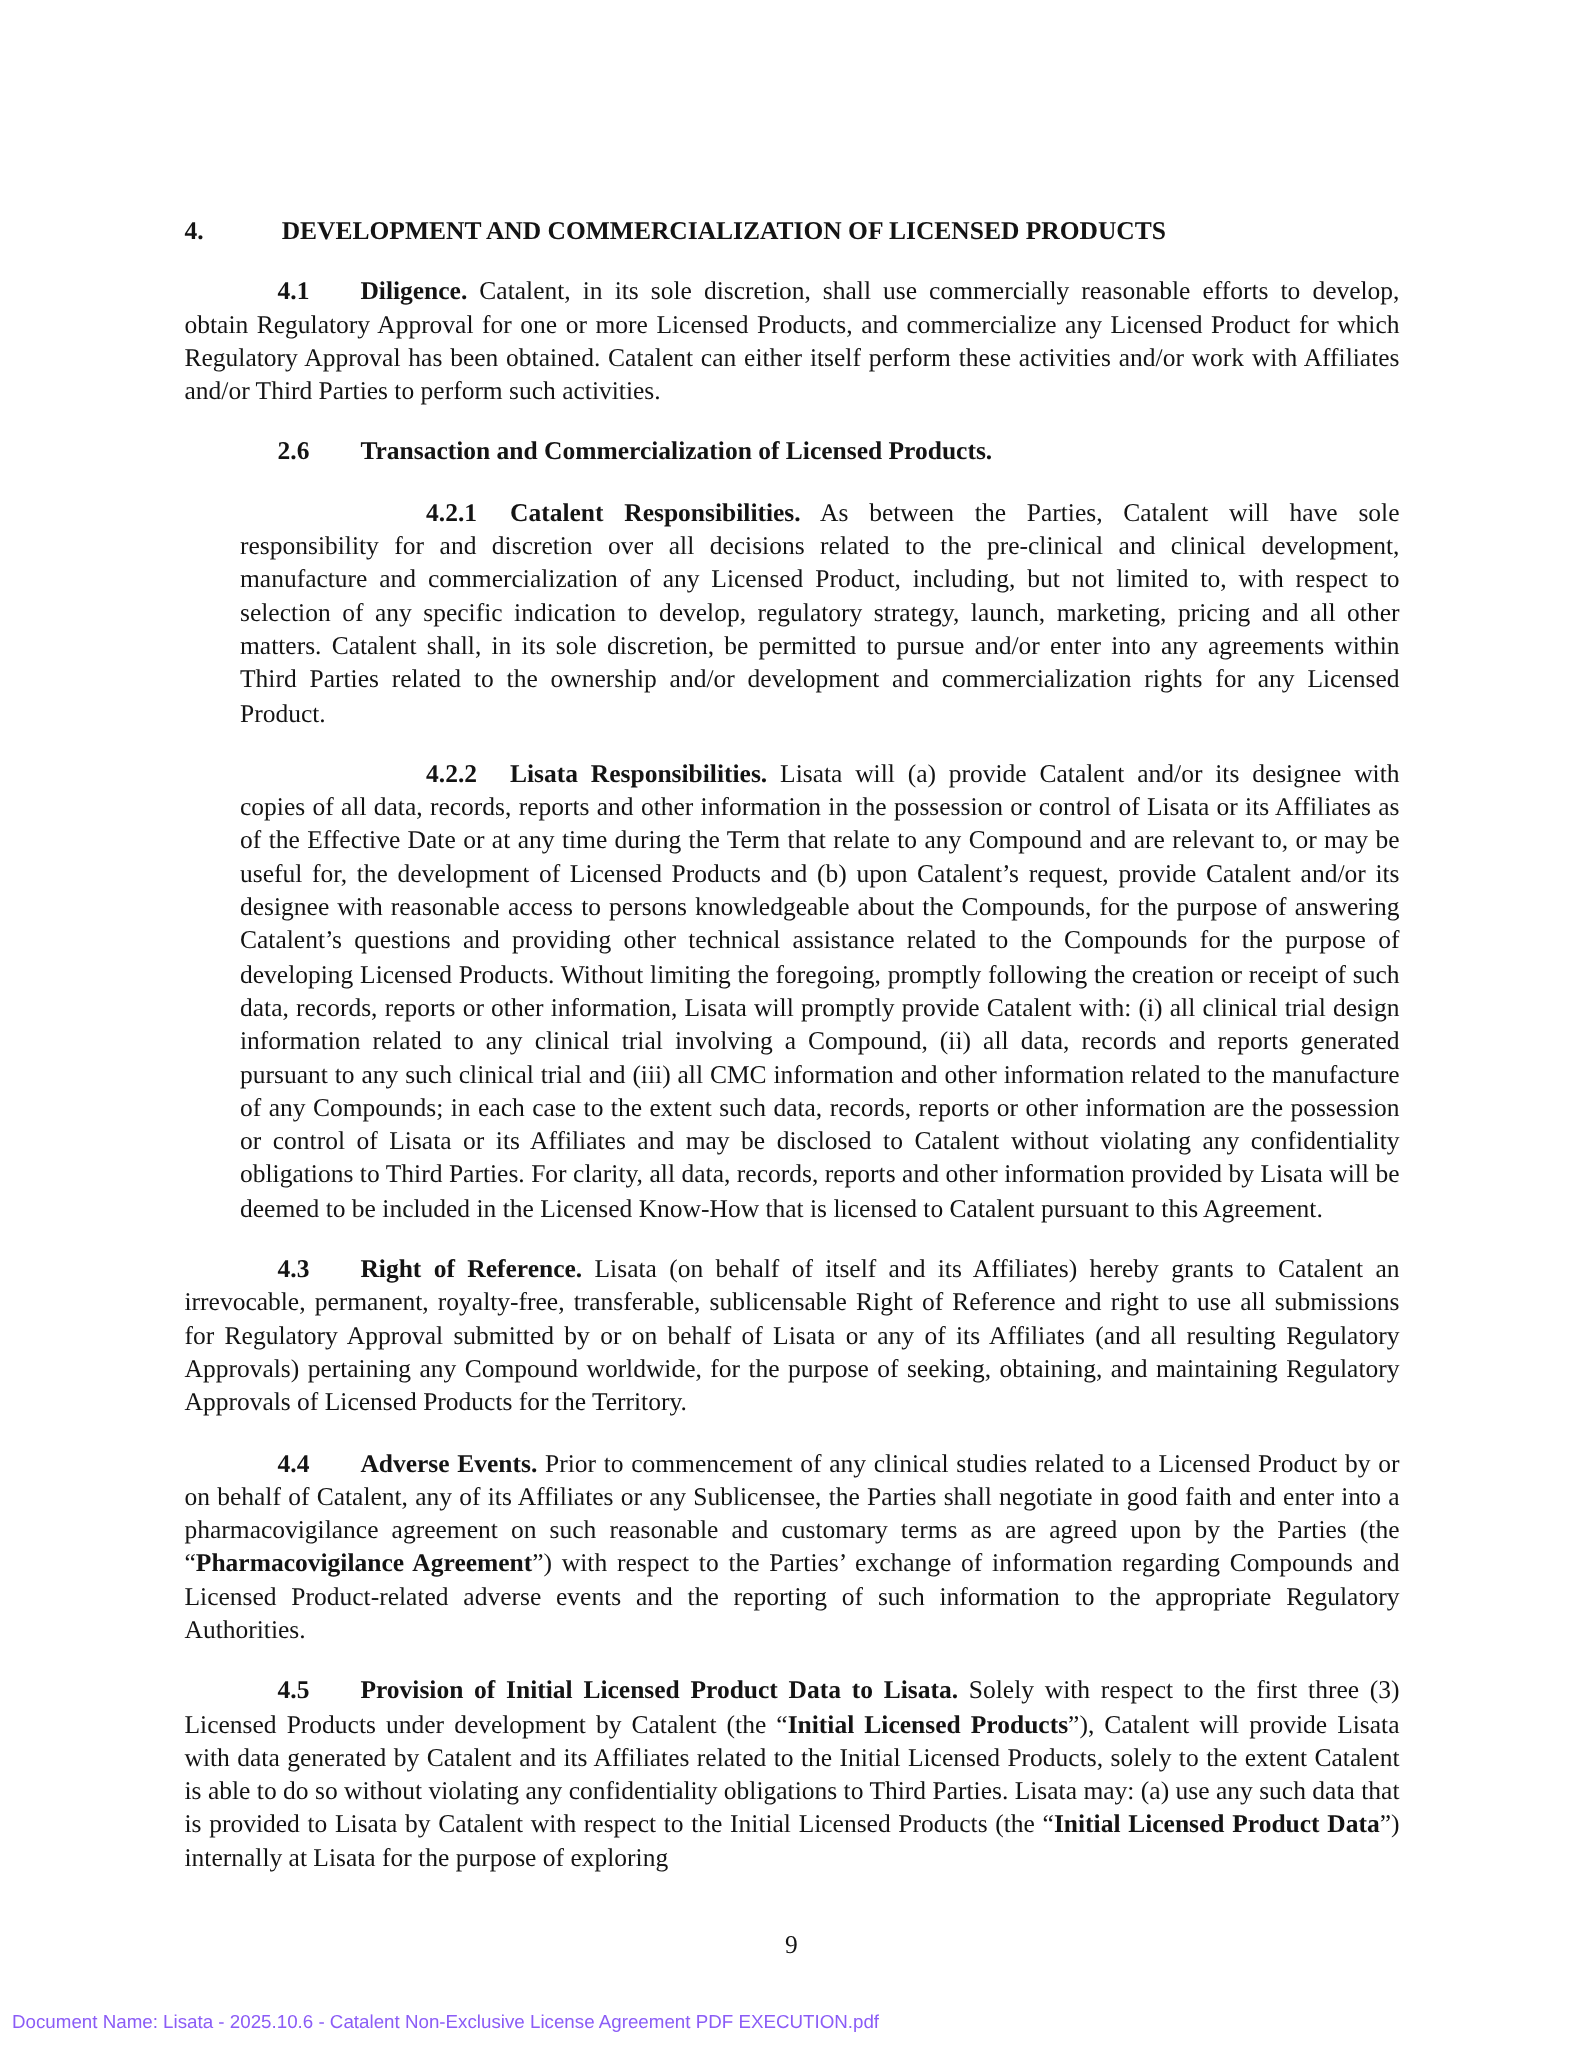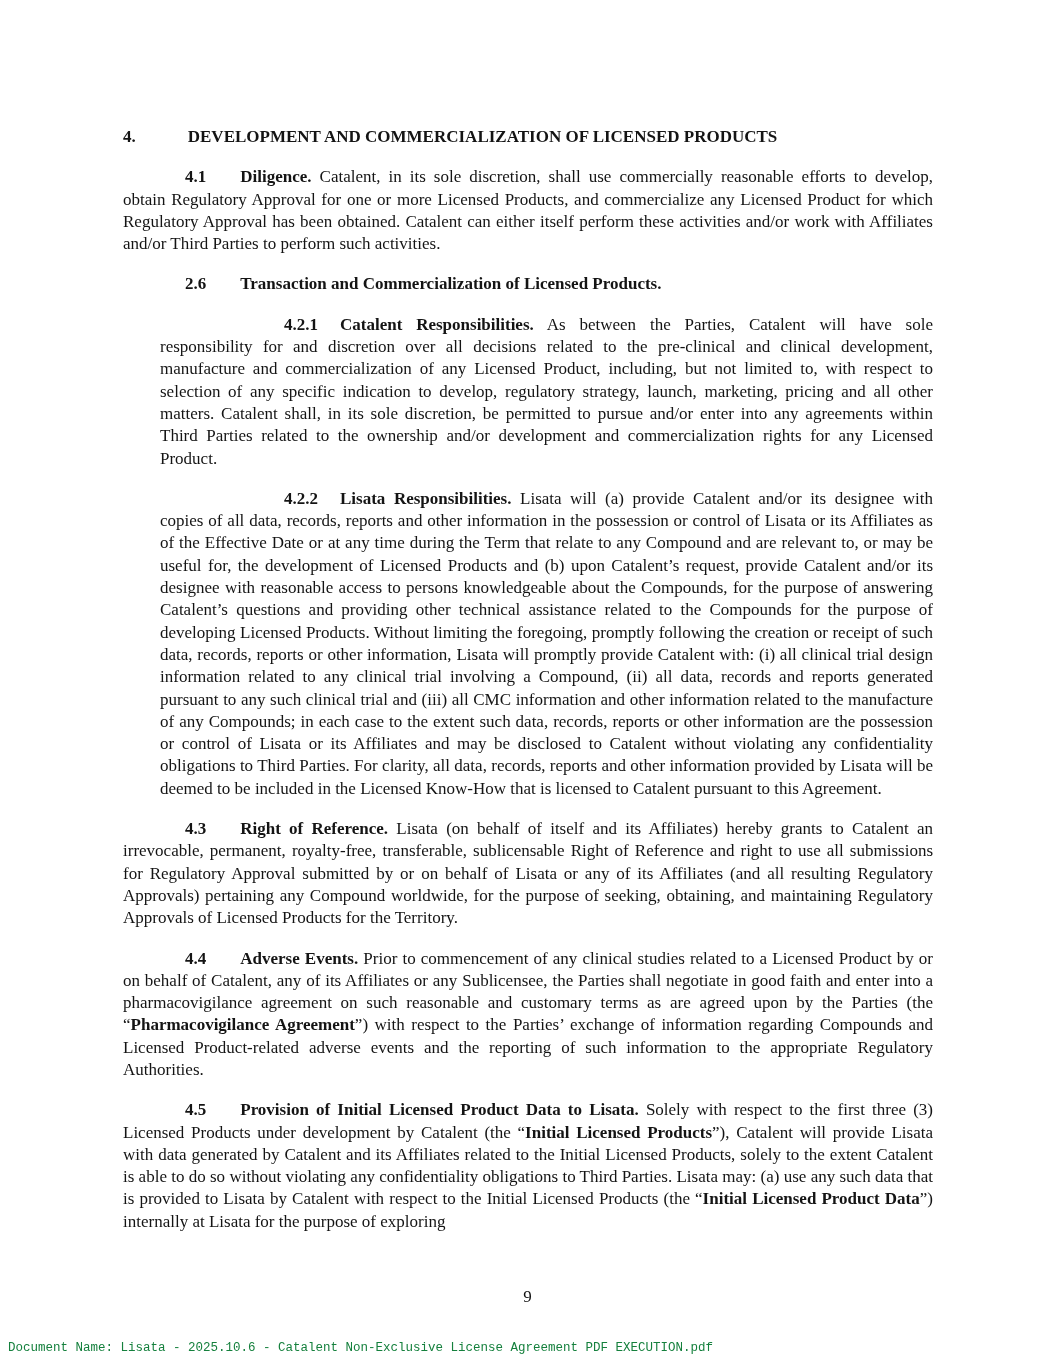--- a/index.html
+++ b/index.html
@@ -16,21 +16,21 @@
     top: 126px;
     left: 123px;
     width: 810px;
   }
   .para {
     font-size: 17px;
     line-height: 22.3px;
     text-align: justify;
     margin-bottom: 18px;
   }
-  .para.lvl-h { text-align: left; }
+  .para.lvl-h { text-align: left; margin-top: 17px; }
   .b { font-weight: bold; }
   .tab { display: inline-block; }
   .lvl-h .tab { width: 52px; }
   .lvl-1 .tab { width: 34px; }
   .lvl-2 .tab { width: 22px; }
   .lvl-1 { text-indent: 62px; }
   .lvl-2 { text-indent: 124px; margin-left: 37px; }
   .page-number {
     position: absolute;
     bottom: 58px;
@@ -41,23 +41,23 @@
     color: #141414;
   }
   .footer {
     position: absolute;
     bottom: 10px;
     left: 8px;
     right: 6px;
     display: flex;
     justify-content: space-between;
     align-items: flex-end;
-    font-family: Liberation Mono, monospace;
+    font-family: Liberation Sans, sans-serif;
     font-size: 12.5px;
-    color: #15803d;
+    color: #8b5cf6;
   }
 </style>
 </head>
 <body>
 
 <div class="content">
     <p class="para lvl-h"><span class="b">4.</span><span class="tab"></span><span class="b">DEVELOPMENT AND COMMERCIALIZATION OF LICENSED PRODUCTS</span></p>
     <p class="para lvl-1"><span class="b">4.1</span><span class="tab"></span><span class="b">Diligence.</span><span>  Catalent, in its sole discretion, shall use commercially reasonable efforts to develop, obtain Regulatory Approval for one or more Licensed Products, and commercialize any Licensed Product for which Regulatory Approval has been obtained.  Catalent can either itself perform these activities and/or work with Affiliates and/or Third Parties to perform such activities.</span></p>
     <p class="para lvl-1"><span class="b">2.6</span><span class="tab"></span><span class="b">Transaction and Commercialization of Licensed Products.</span></p>
     <p class="para lvl-2"><span class="b">4.2.1</span><span class="tab"></span><span class="b">Catalent Responsibilities.</span><span>  As between the Parties, Catalent will have sole responsibility for and discretion over all decisions related to the pre-clinical and clinical development, manufacture and commercialization of any Licensed Product, including, but not limited to, with respect to selection of any specific indication to develop, regulatory strategy, launch, marketing, pricing and all other matters.  Catalent shall, in its sole discretion, be permitted to pursue and/or enter into any agreements within Third Parties related to the ownership and/or development and commercialization rights for any Licensed Product.</span></p>

